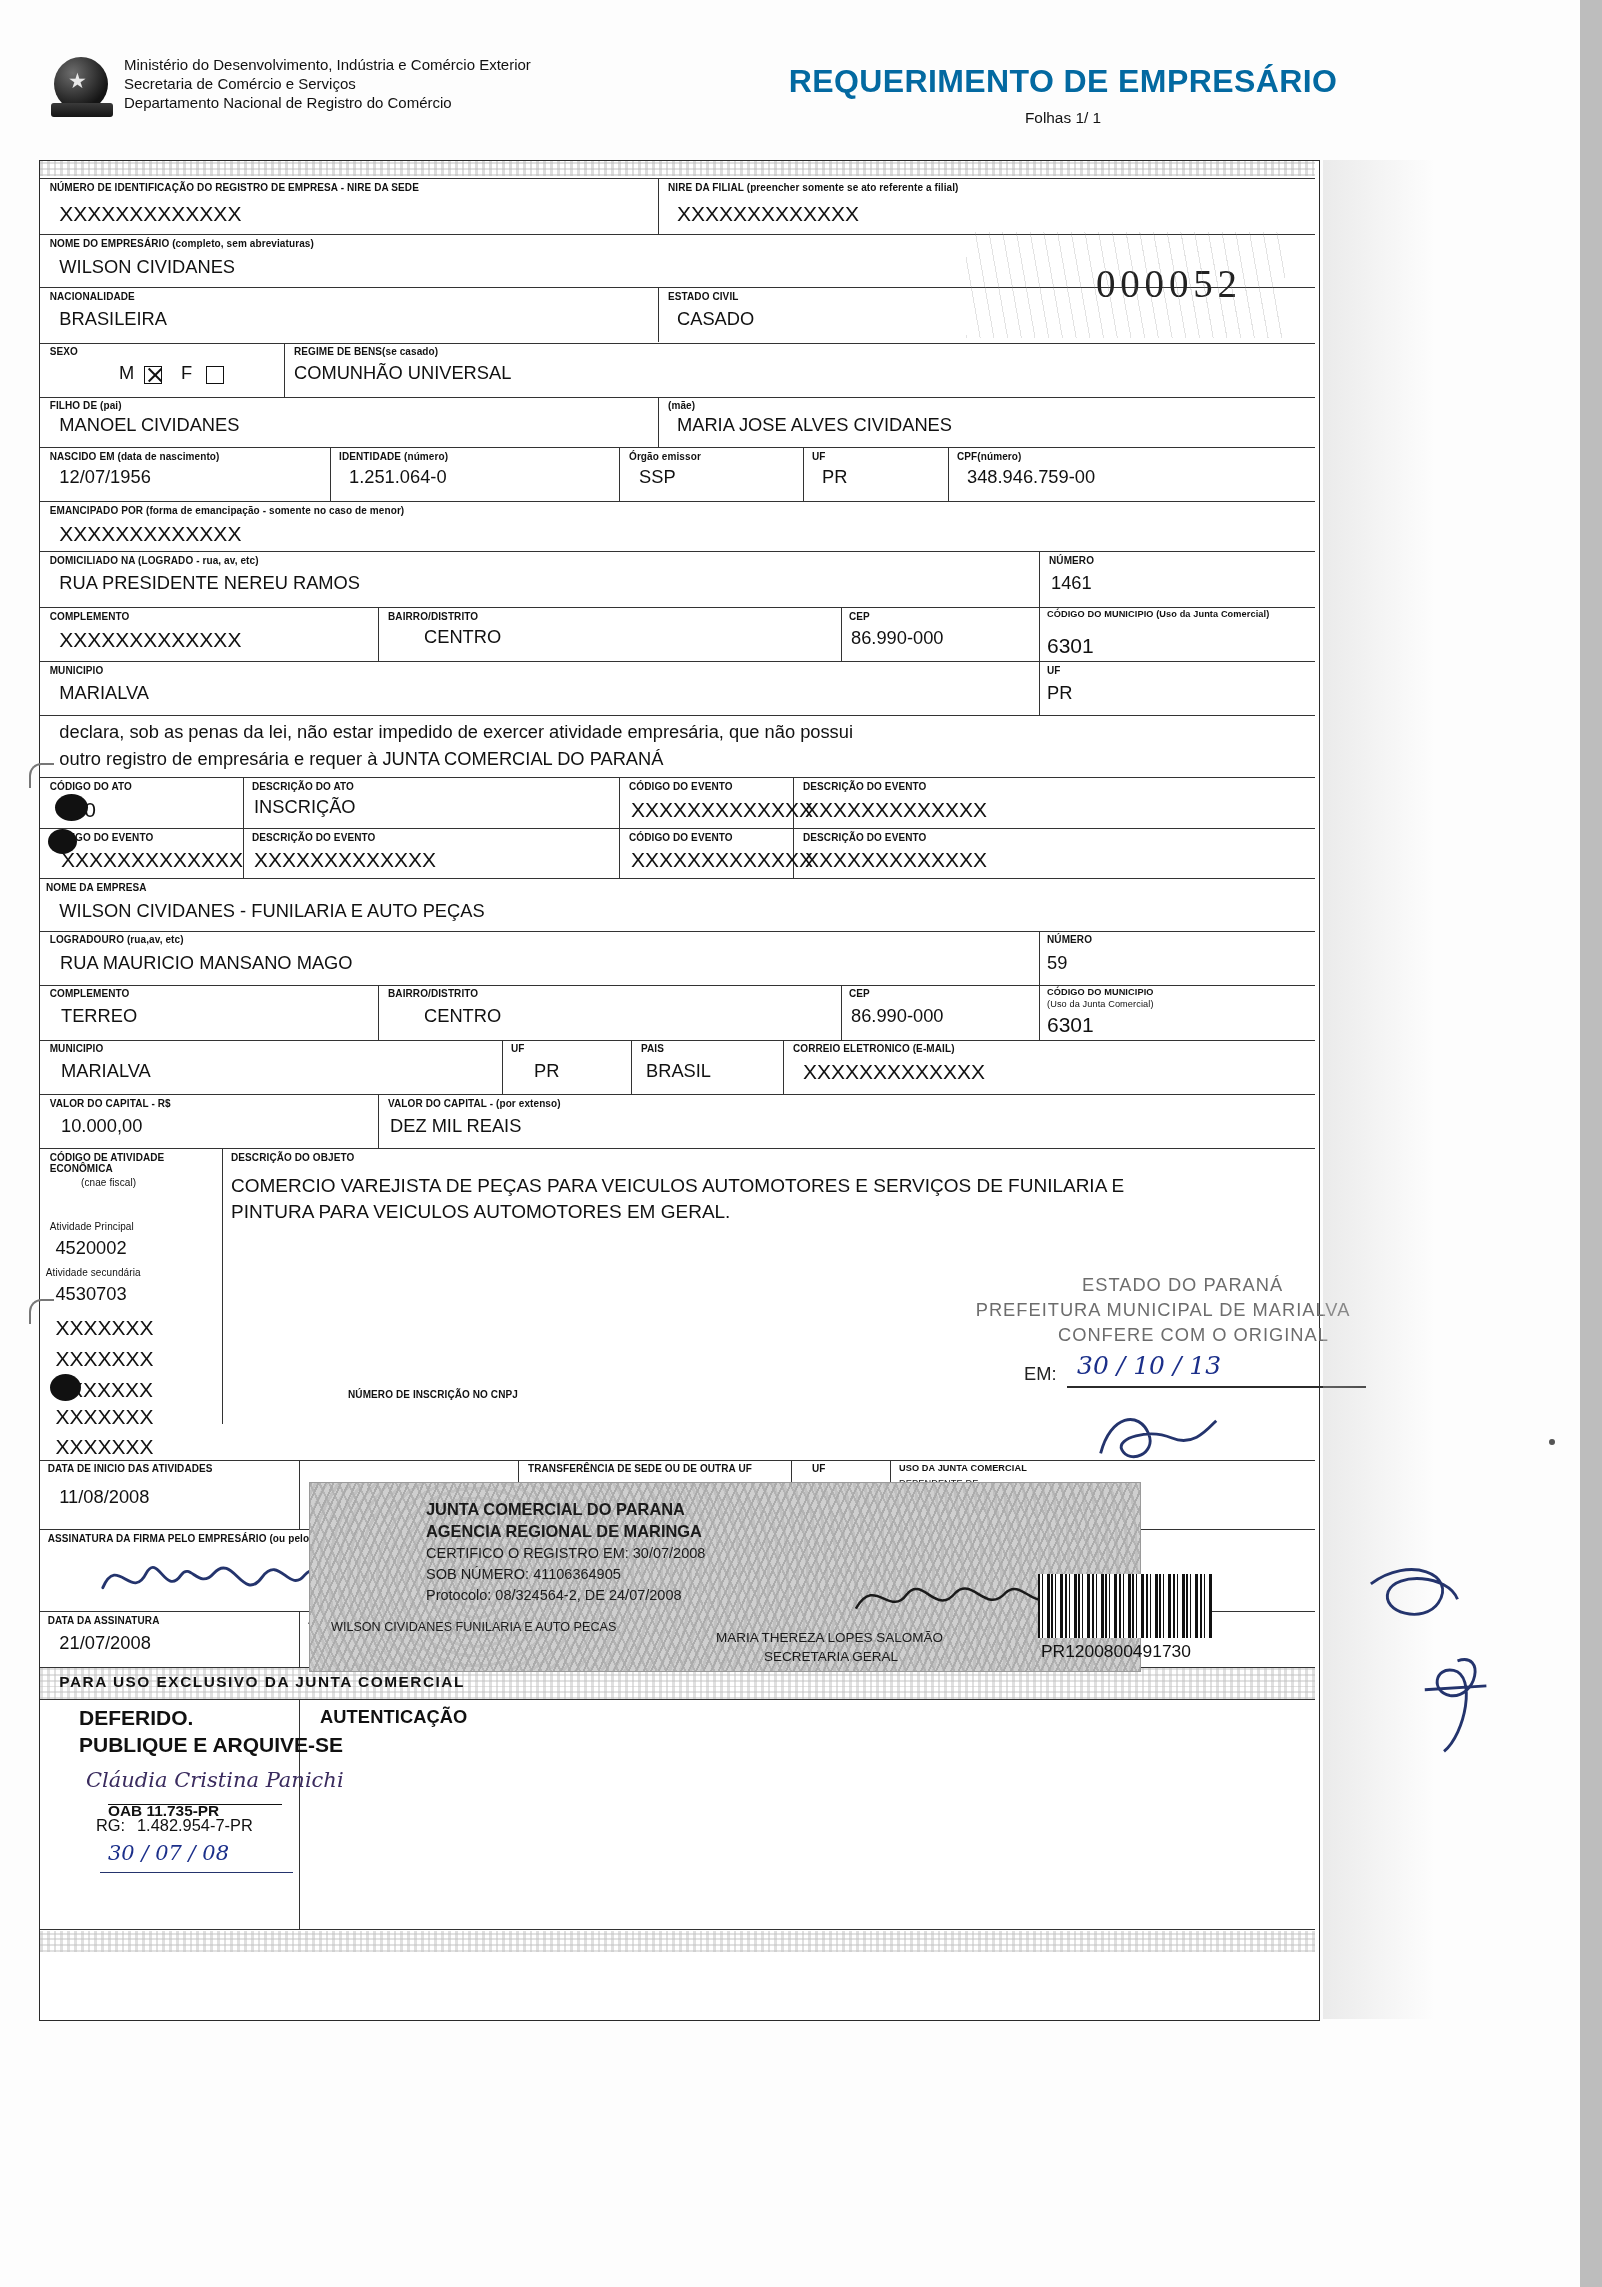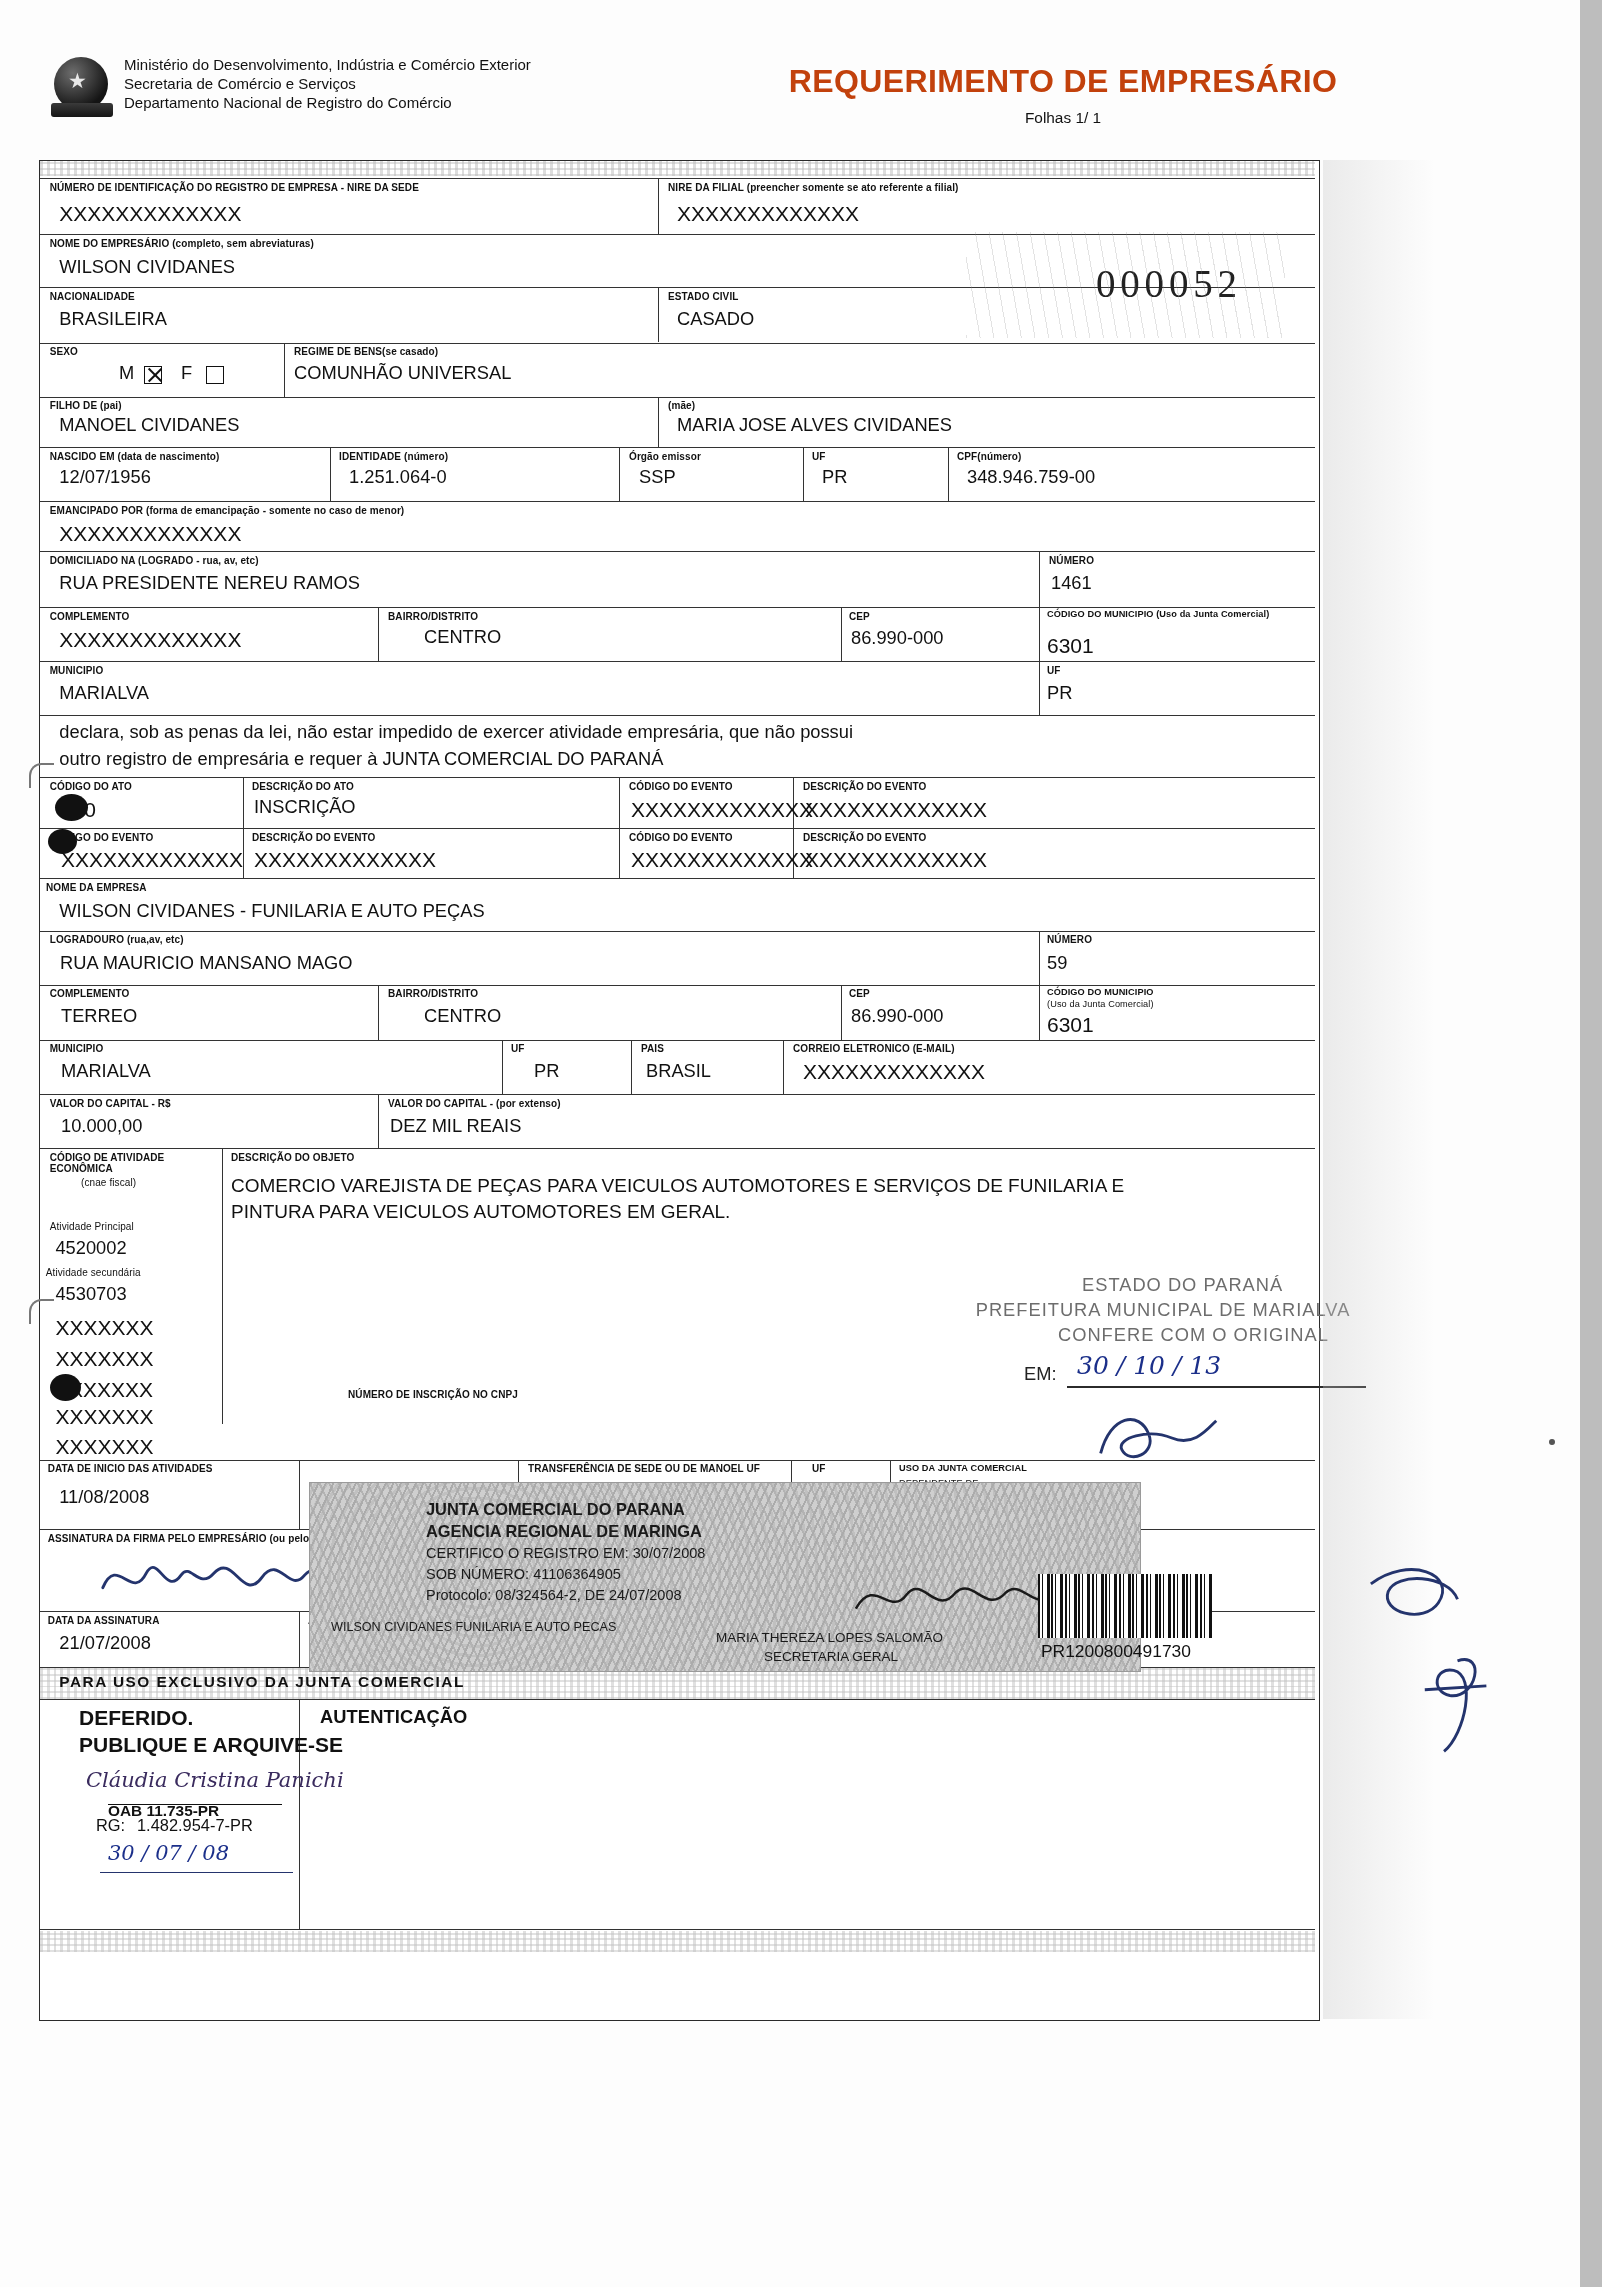--- a/index.html
+++ b/index.html
@@ -6,21 +6,21 @@
   body{font-family:"Liberation Sans",sans-serif;}
   #page{position:relative;width:1603px;height:2287px;background:#ffffff;overflow:hidden;}
   .sheet{position:absolute;left:0;top:0;width:1603px;height:2287px;background:#fdfdfd;}
   
   .hdr{position:absolute;left:39px;top:53px;width:1526px;height:82px;}
   .crest{position:absolute;left:9.7px;top:0px;width:66px;height:70px;}
   .crest .disc{position:absolute;left:5.8px;top:3.9px;width:54px;height:54px;border-radius:50%;background:radial-gradient(circle at 35% 30%,#6d6d6d,#141414 70%);}
   .crest .star{position:absolute;left:19.3px;top:17.4px;color:#e8e8e8;font-size:21px;line-height:21px;}
   .crest .ribbon{position:absolute;left:1.9px;top:50px;width:62px;height:13.5px;background:linear-gradient(180deg,#3a3a3a,#151515);border-radius:2.9px;}
   .minlines{position:absolute;left:85px;top:1.9px;font-size:15px;color:#111;line-height:19px;white-space:nowrap;}
-  .title{position:absolute;left:541px;top:9.7px;width:966px;text-align:center;font-size:32px;font-weight:bold;letter-spacing:0.4px;color:#c2410c;}
+  .title{position:absolute;left:541px;top:9.7px;width:966px;text-align:center;font-size:32px;font-weight:bold;letter-spacing:0.4px;color:#0369a1;}
   .folhas{position:absolute;left:541px;top:56px;width:966px;text-align:center;font-size:15.4px;color:#111;}
   
   .frame{position:absolute;left:39px;top:160px;width:1279px;height:1859px;border:1.9px solid #2a2a2a;background:#fff;}
   .vline{position:absolute;width:1px;background:#333;}
   .hline{position:absolute;height:1px;background:#333;}
   .lbl{position:absolute;font-size:10px;font-weight:bold;color:#111;letter-spacing:0.1px;white-space:nowrap;}
   .lbl.sm{font-size:9.2px;font-weight:bold;}
   .val{position:absolute;font-size:18.3px;color:#111;white-space:nowrap;}
   .val.sm{font-size:21px;}
   .decl{position:absolute;font-size:18.3px;color:#111;}
@@ -256,21 +256,21 @@
 
     <div class="hline" style="left:0;top:1299px;width:1275px;"></div>
     <div class="vline" style="left:259px;top:1299px;height:70px;"></div>
     <div class="vline" style="left:478px;top:1299px;height:70px;"></div>
     <div class="vline" style="left:751px;top:1299px;height:70px;"></div>
     <div class="vline" style="left:850px;top:1299px;height:70px;"></div>
     <div class="lbl" style="left:7.7px;top:1302px;">DATA DE INICIO DAS ATIVIDADES</div>
     <div class="val" style="left:19.3px;top:1325px;">11/08/2008</div>
     <div class="lbl" style="left:268px;top:1228px;padding-left:40px;">NÚMERO DE INSCRIÇÃO NO CNPJ</div>
     <div class="val sm" style="left:278px;top:1325px;">XXXXXXXXXXXXX</div>
-    <div class="lbl" style="left:488px;top:1302px;">TRANSFERÊNCIA DE SEDE OU DE MANOEL UF</div>
+    <div class="lbl" style="left:488px;top:1302px;">TRANSFERÊNCIA DE SEDE OU DE OUTRA UF</div>
     <div class="val sm" style="left:497px;top:1325px;">XXXXXXXXXXXXX</div>
     <div class="lbl" style="left:772px;top:1302px;">UF</div>
     <div class="val sm" style="left:765px;top:1325px;">XX</div>
     <div class="lbl sm" style="left:859px;top:1302px;">USO DA JUNTA COMERCIAL</div>
     <div class="lbl sm" style="left:859px;top:1317px;font-weight:normal;">DEPENDENTE DE</div>
     <div class="lbl sm" style="left:859px;top:1330px;font-weight:normal;">AUTORIZAÇÃO</div>
     <div class="lbl sm" style="left:859px;top:1344px;font-weight:normal;">GOVERNAMENTAL</div>
     <span class="chk" style="position:absolute;left:1023px;top:1325px;width:23px;height:19.3px;"></span>
     <div class="lbl sm" style="left:1072px;top:1325px;font-weight:normal;">1-sim</div>
     <div class="lbl sm" style="left:1072px;top:1344px;font-weight:normal;">3-não</div>

